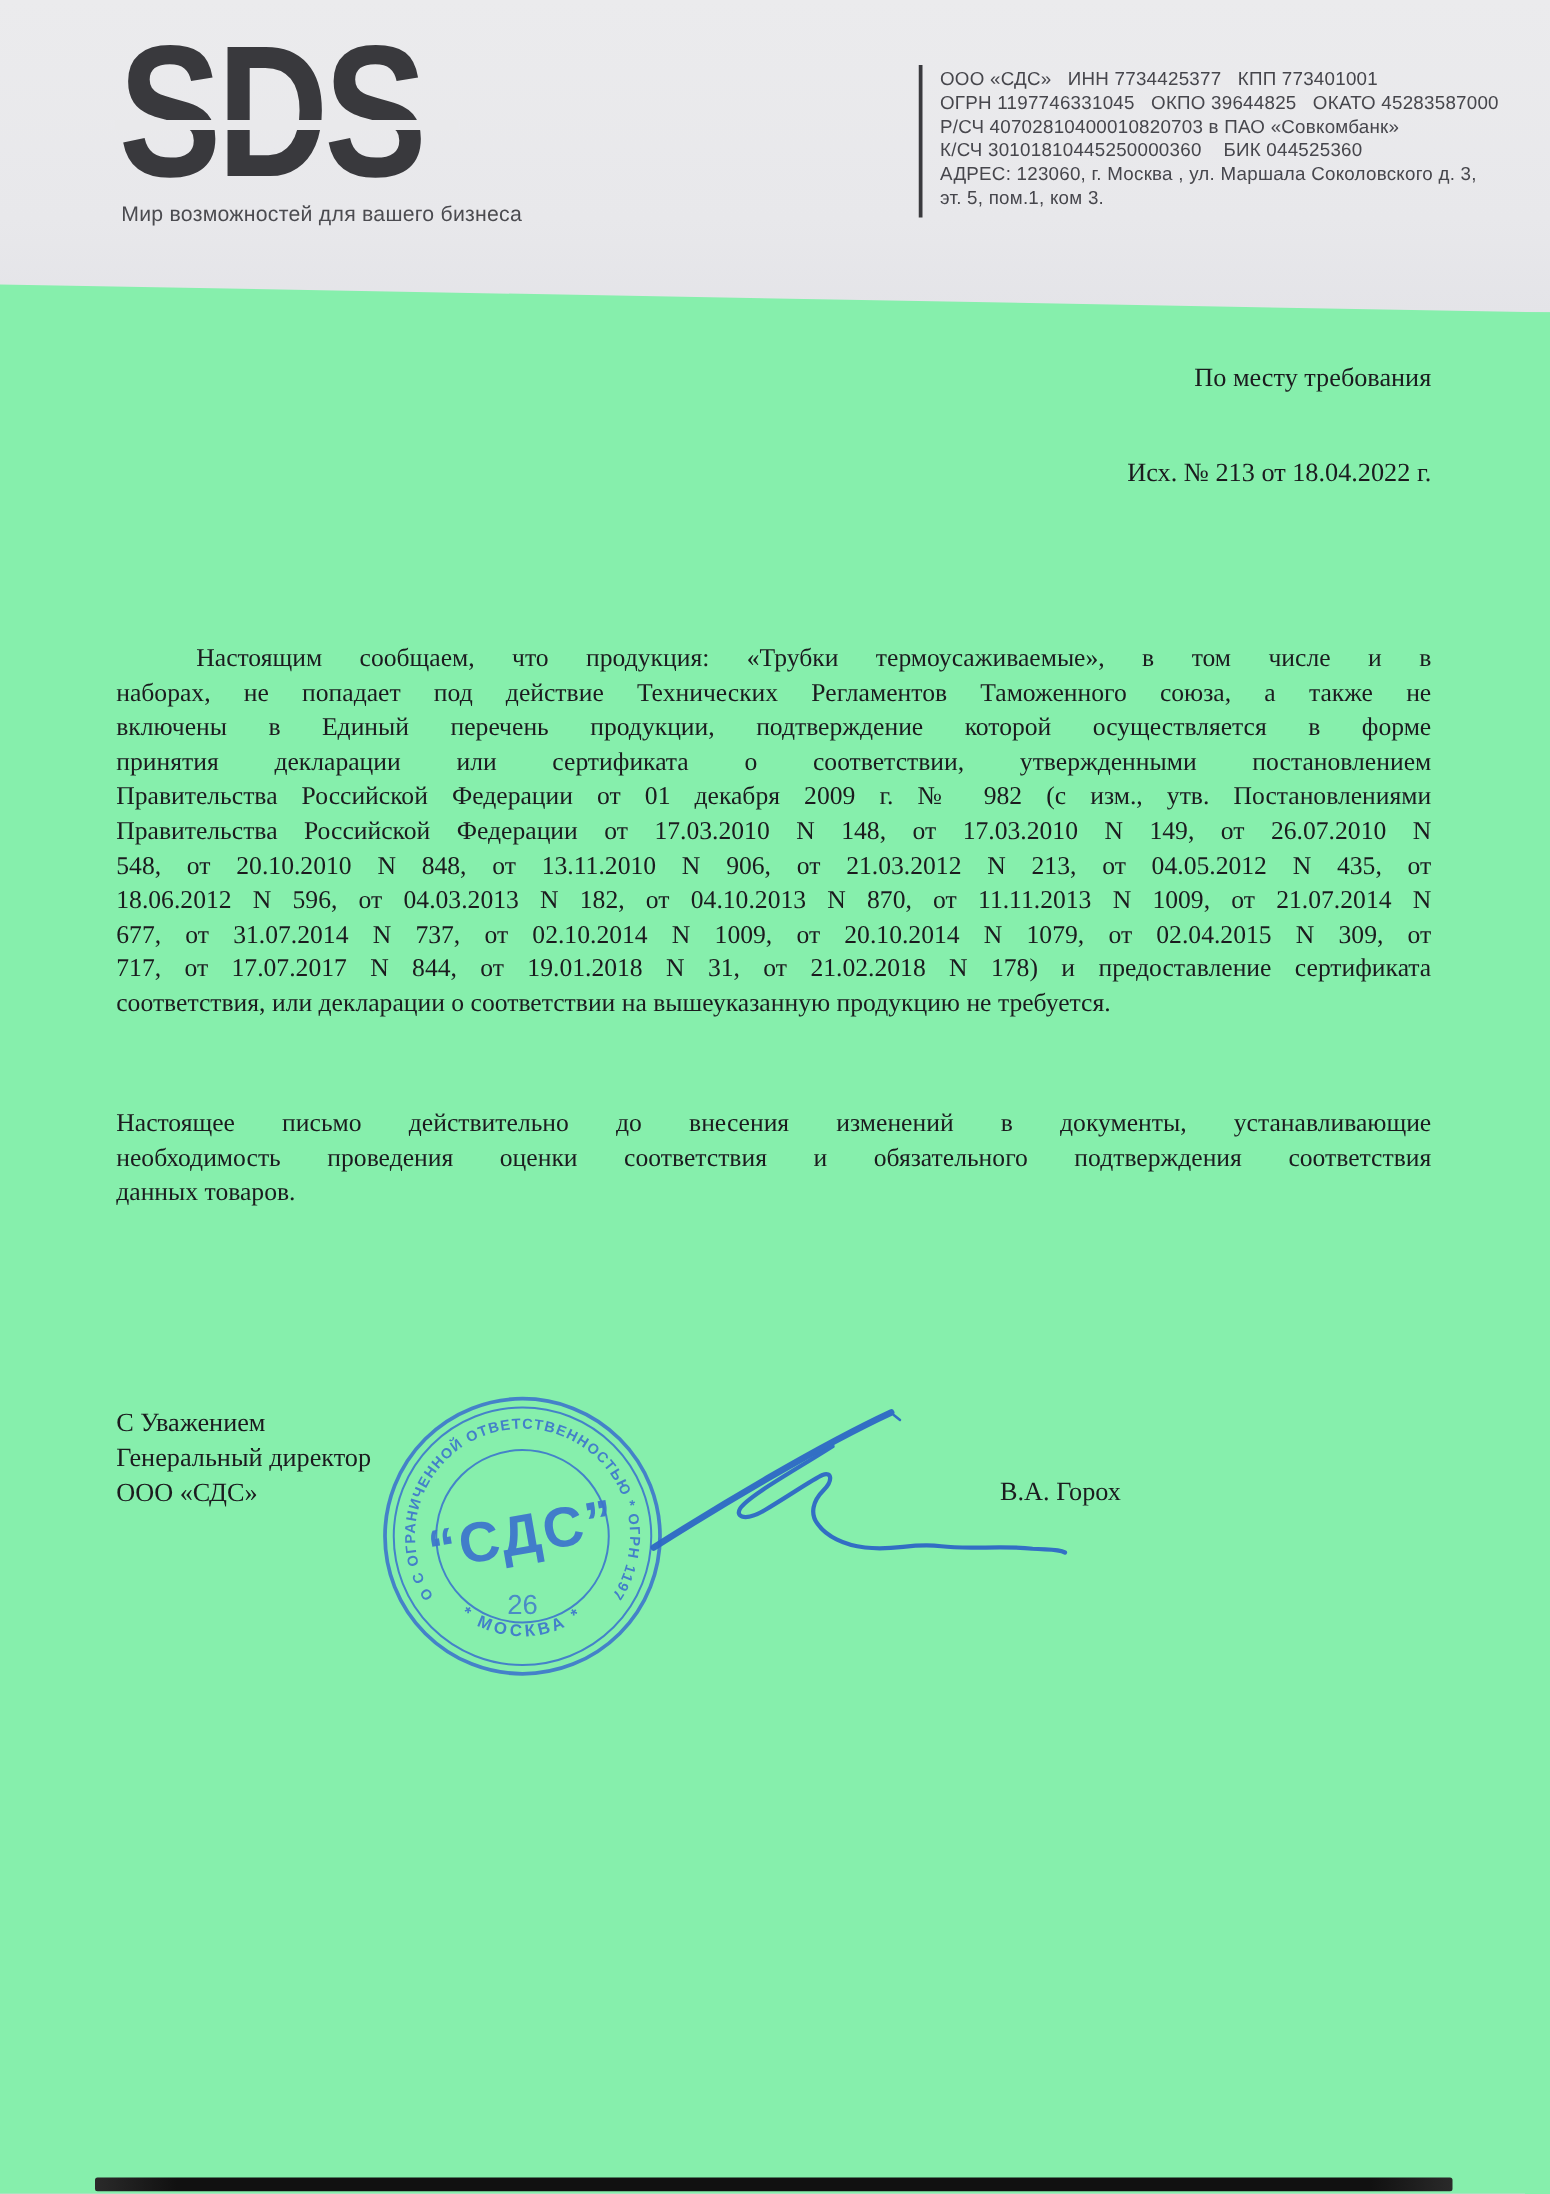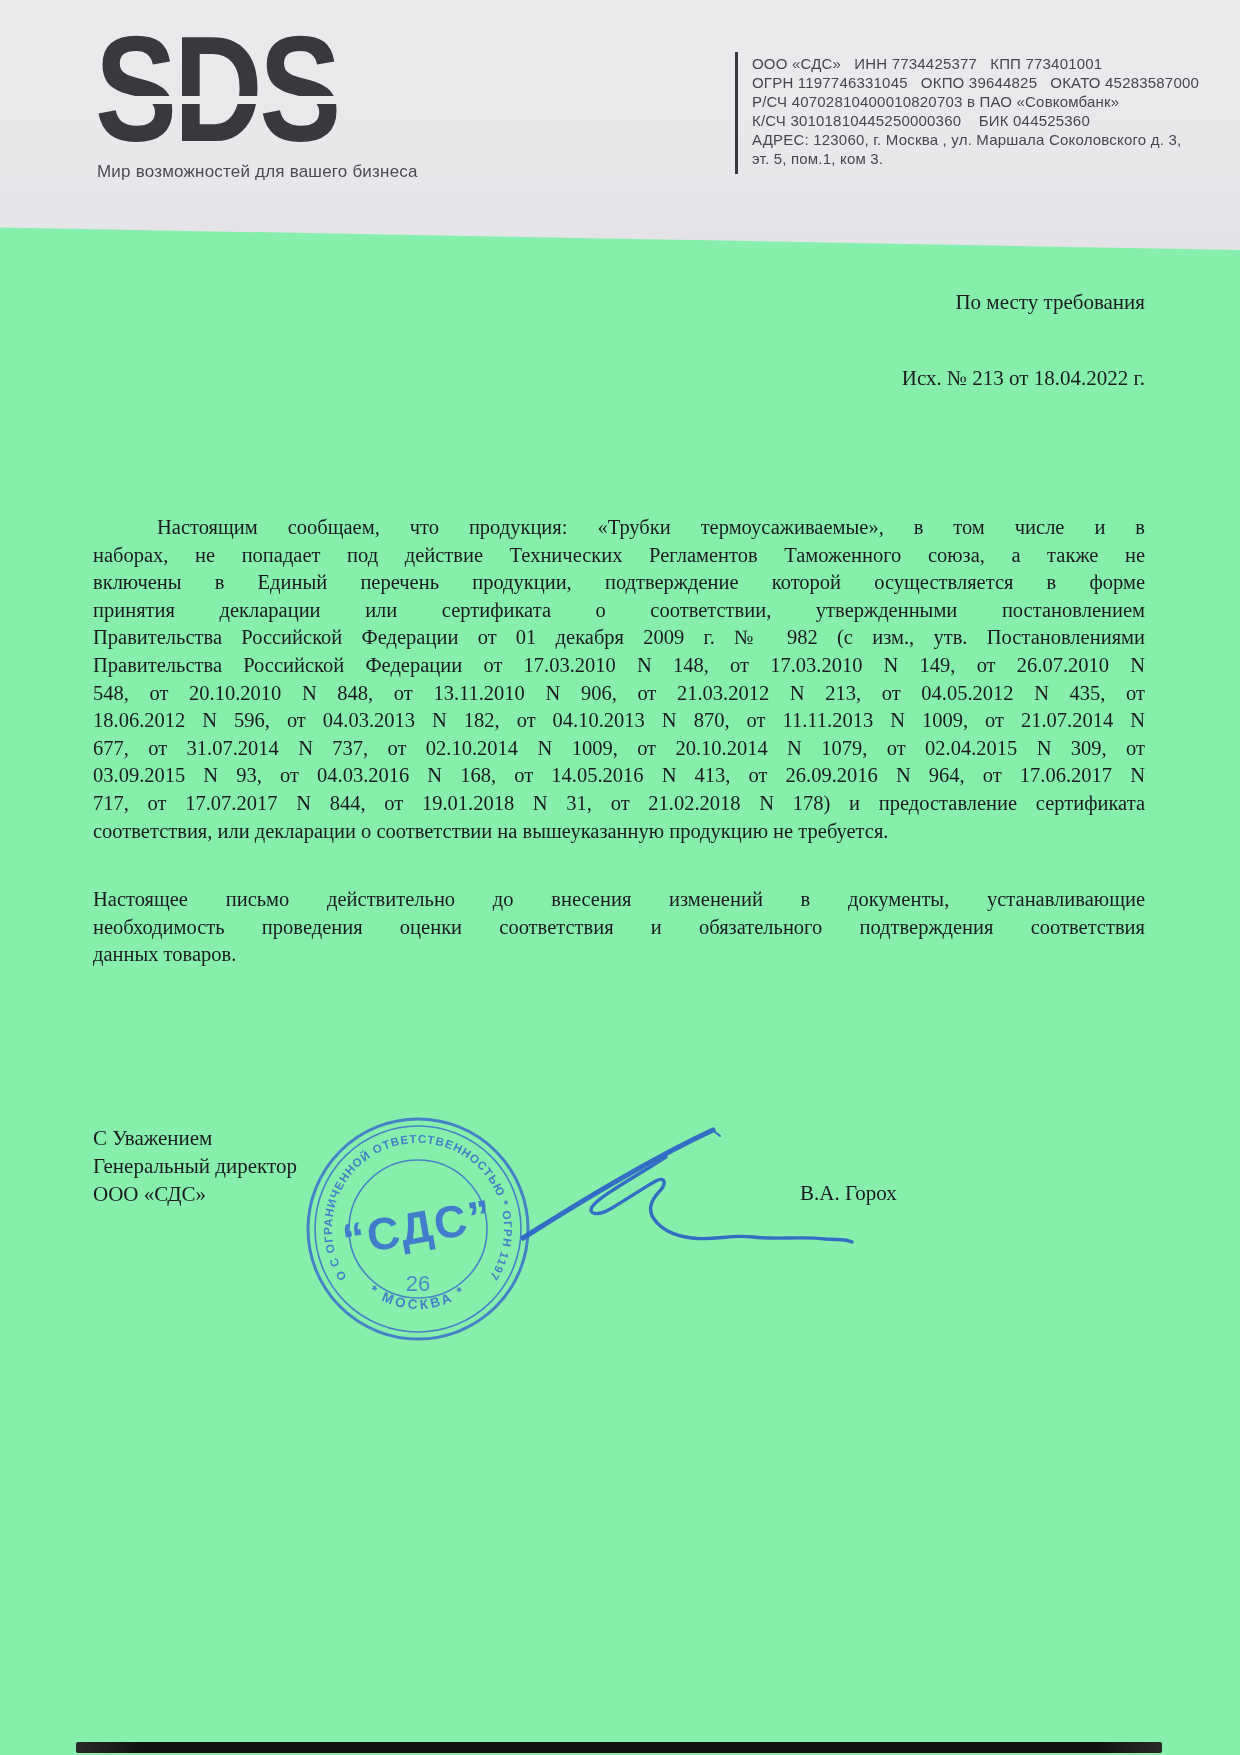--- a/index.html
+++ b/index.html
@@ -108,21 +108,20 @@
   <div class="para para1">
       <div class="line">Настоящим сообщаем, что продукция: «Трубки термоусаживаемые», в том числе и в</div>
       <div class="line">наборах, не попадает под действие Технических Регламентов Таможенного союза, а также не</div>
       <div class="line">включены в Единый перечень продукции, подтверждение которой осуществляется в форме</div>
       <div class="line">принятия декларации или сертификата о соответствии, утвержденными постановлением</div>
       <div class="line">Правительства Российской Федерации от 01 декабря 2009 г. № 982 (с изм., утв. Постановлениями</div>
       <div class="line">Правительства Российской Федерации от 17.03.2010 N 148, от 17.03.2010 N 149, от 26.07.2010 N</div>
       <div class="line">548, от 20.10.2010 N 848, от 13.11.2010 N 906, от 21.03.2012 N 213, от 04.05.2012 N 435, от</div>
       <div class="line">18.06.2012 N 596, от 04.03.2013 N 182, от 04.10.2013 N 870, от 11.11.2013 N 1009, от 21.07.2014 N</div>
       <div class="line">677, от 31.07.2014 N 737, от 02.10.2014 N 1009, от 20.10.2014 N 1079, от 02.04.2015 N 309, от</div>
-      <div class="line">03.09.2015 N 93, от 04.03.2016 N 168, от 14.05.2016 N 413, от 26.09.2016 N 964, от 17.06.2017 N</div>
       <div class="line">717, от 17.07.2017 N 844, от 19.01.2018 N 31, от 21.02.2018 N 178) и предоставление сертификата</div>
       <div class="line">соответствия, или декларации о соответствии на вышеуказанную продукцию не требуется.</div>
     </div>
   <div class="para para2">
       <div class="line">Настоящее письмо действительно до внесения изменений в документы, устанавливающие</div>
       <div class="line">необходимость проведения оценки соответствия и обязательного подтверждения соответствия</div>
       <div class="line">данных товаров.</div>
     </div>
 
   <div class="sig-block">

